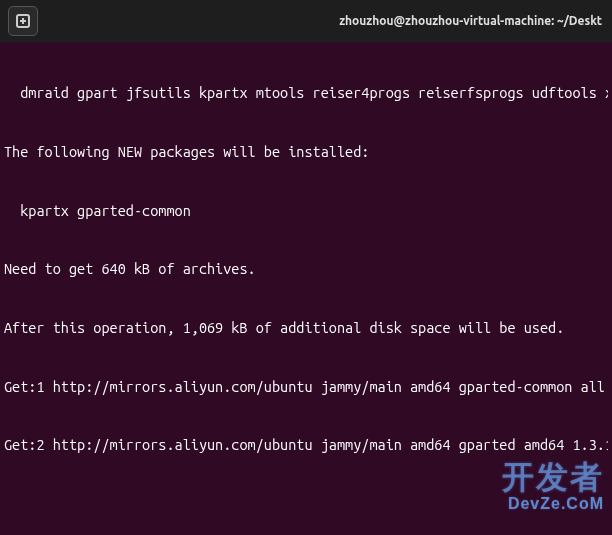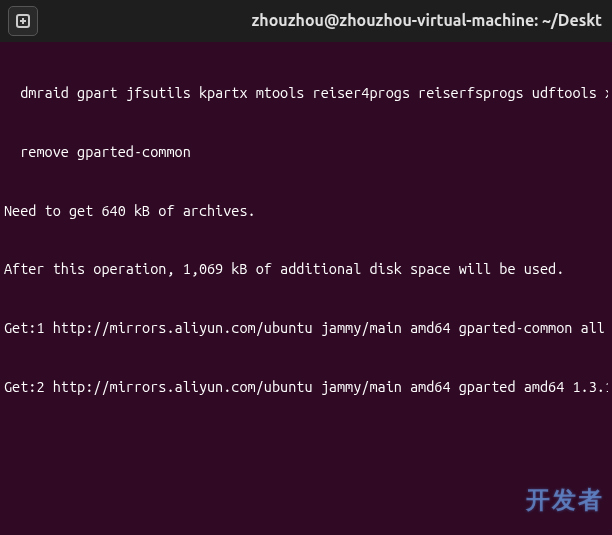--- a/index.html
+++ b/index.html
@@ -19,21 +19,21 @@
       position: relative;
     }
     .titlebar {
       background: #1e1e1e;
       height: 42px;
       display: flex;
       align-items: center;
       padding: 0 8px;
       color: #e0e0e0;
       font-family: 'Ubuntu', sans-serif;
-      font-size: 16px;
+      font-size: 12px;
     }
     .titlebar-btn {
       width: 30px;
       height: 30px;
       border: 1px solid #555;
       border-radius: 5px;
       display: flex;
       align-items: center;
       justify-content: center;
       background: #2a2a2a;
@@ -68,21 +68,21 @@
       right: 8px;
       bottom: 22px;
       font-family: 'Arial', sans-serif;
       font-weight: bold;
       color: rgba(120, 180, 255, 0.55);
       text-align: right;
       pointer-events: none;
       line-height: 1.1;
     }
     .watermark .wm1 {
-      font-size: 24px;
+      font-size: 32px;
       letter-spacing: 2px;
       text-shadow: 0 0 3px rgba(80,150,255,0.4);
       margin-left: 38px;
     }
     .watermark .wm2 {
       font-size: 16px;
       letter-spacing: 1px;
       color: rgba(120, 180, 255, 0.65);
       text-shadow: 0 0 2px rgba(80,150,255,0.4);
     }
@@ -96,21 +96,22 @@
       <rect x="2" y="2" width="12" height="12" rx="2"></rect>
       <line x1="8" y1="5" x2="8" y2="11"></line>
       <line x1="5" y1="8" x2="11" y2="8"></line>
     </svg>
   </div>
   <div class="title-text">zhouzhou@zhouzhou-virtual-machine: ~/Deskt</div>
 </div>
 
 <div class="terminal-body">
   <div class="line">  dmraid gpart jfsutils kpartx mtools reiser4progs reiserfsprogs udftools xfspro</div>
-  <div class="line">  remove gparted-common</div>
+  <div class="line">The following NEW packages will be installed:</div>
+  <div class="line">  kpartx gparted-common</div>
   <div class="line">Need to get 640 kB of archives.</div>
   <div class="line">After this operation, 1,069 kB of additional disk space will be used.</div>
   <div class="line">Get:1 http://mirrors.aliyun.com/ubuntu jammy/main amd64 gparted-common all 1.3.1</div>
   <div class="line">Get:2 http://mirrors.aliyun.com/ubuntu jammy/main amd64 gparted amd64 1.3.1-1ubu</div>
   
   
   
   
   
   
@@ -121,13 +122,14 @@
   
   
   
   
   
   
 </div>
 
 <div class="watermark">
   <div class="wm1">开发者</div>
+  <div class="wm2">DevZe.CoM</div>
 </div>
 
 </body></html>

